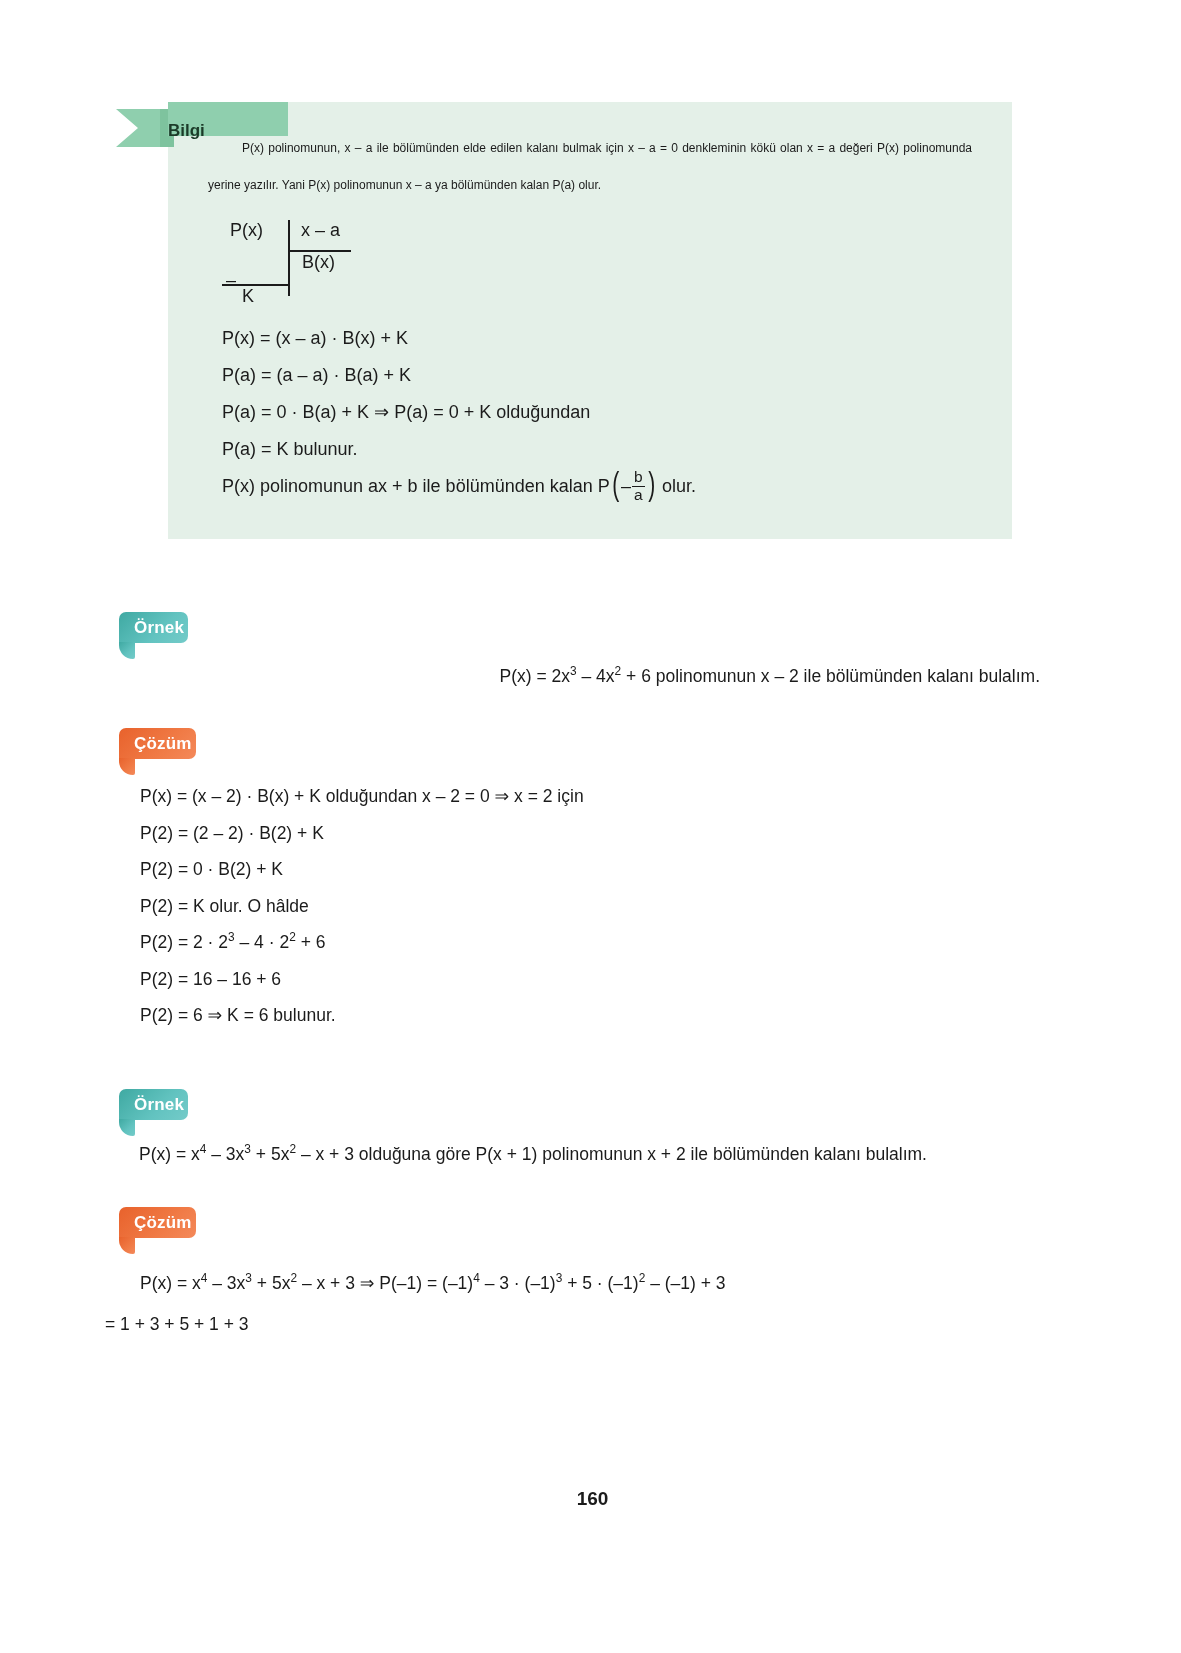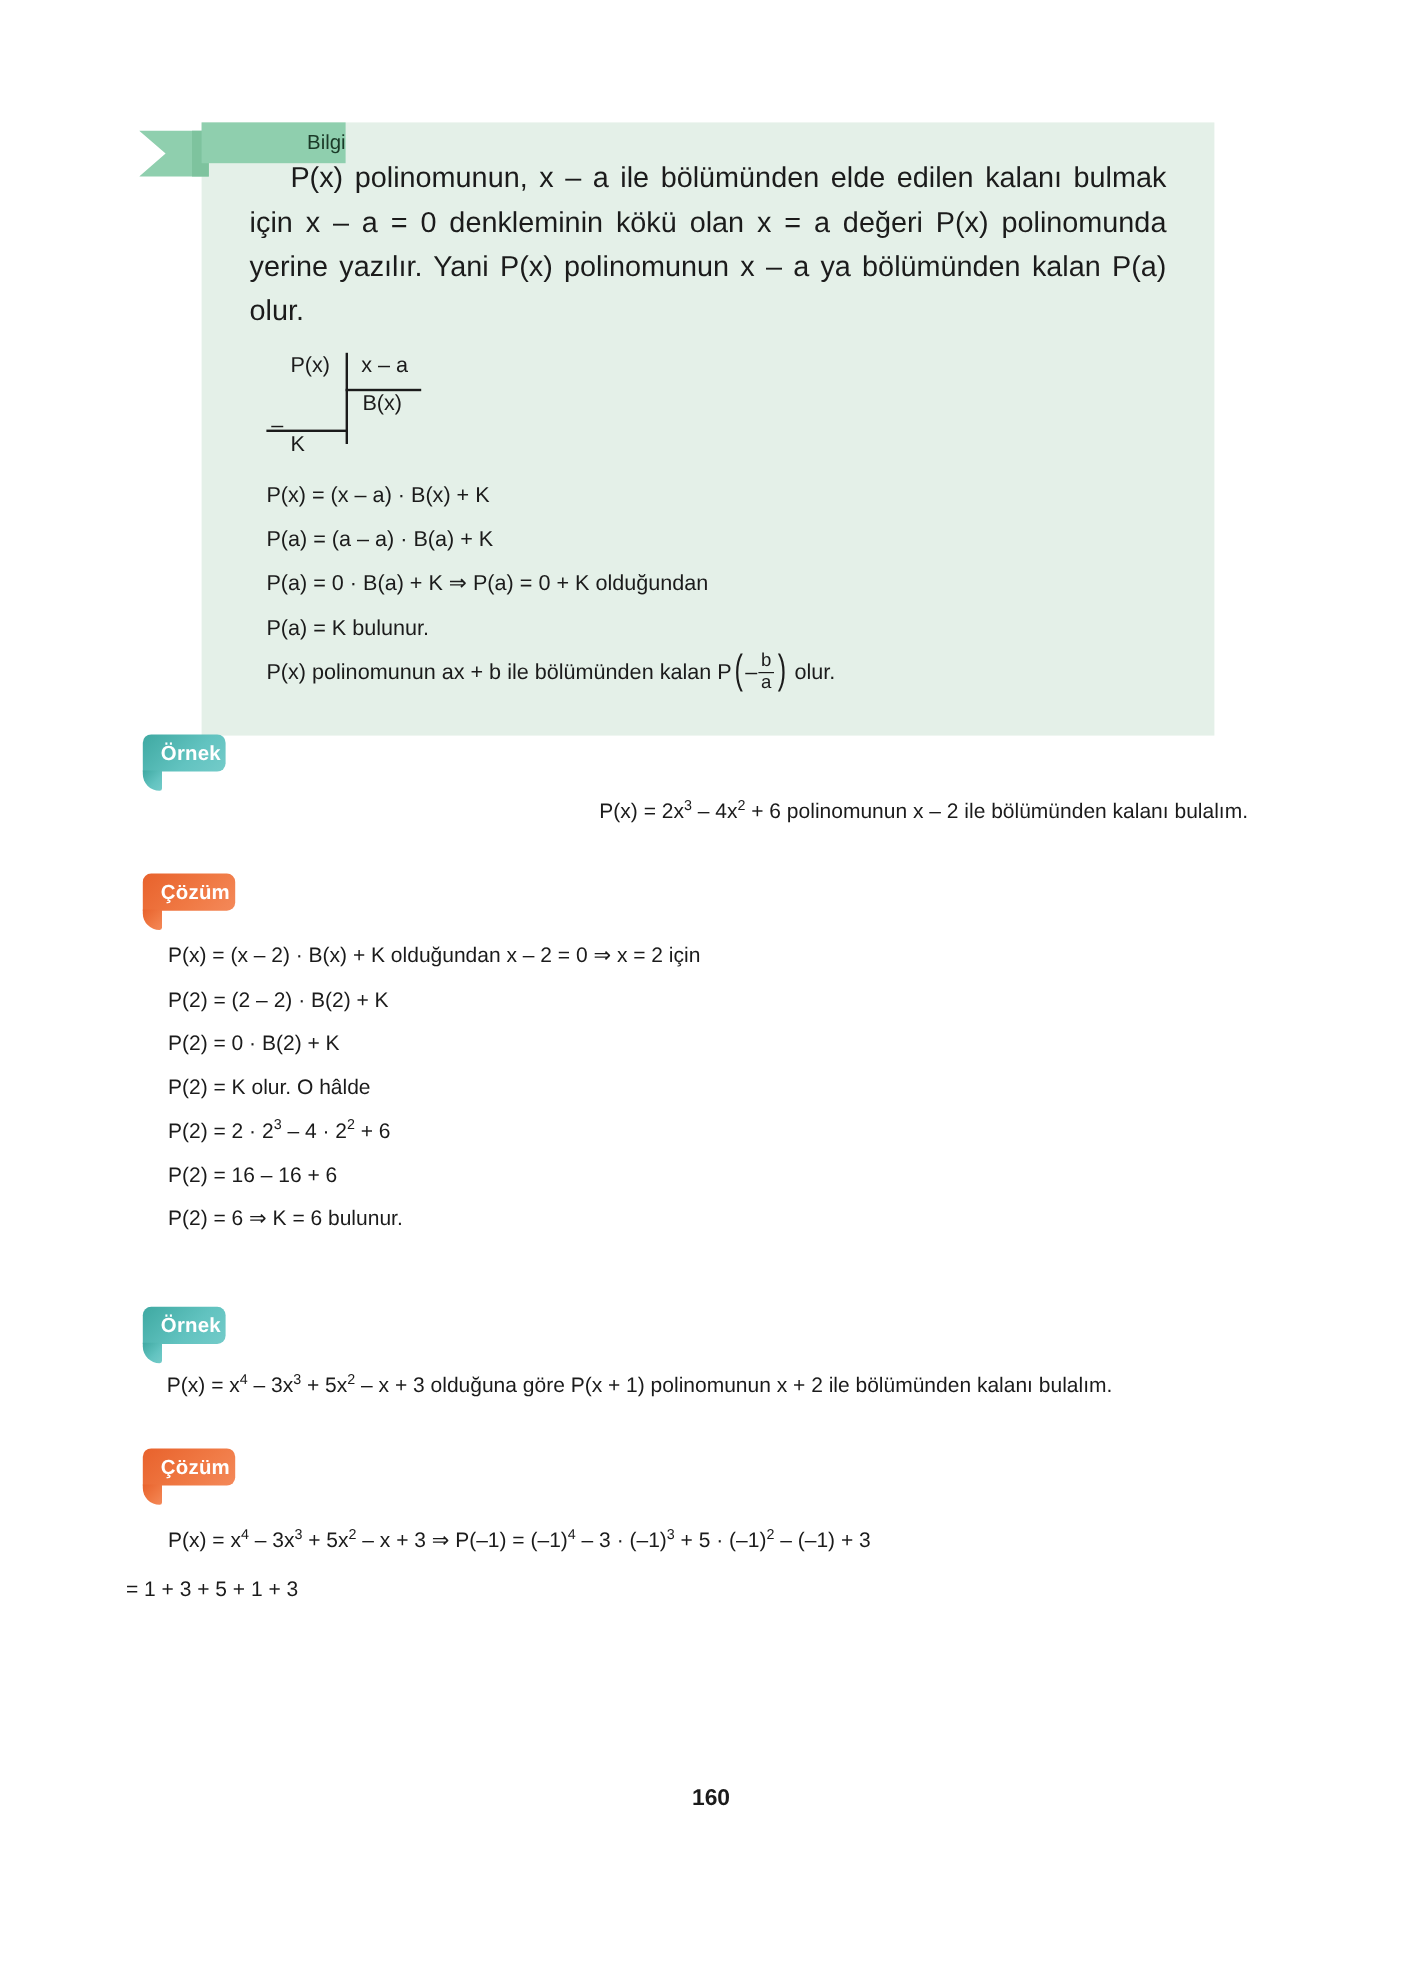--- a/index.html
+++ b/index.html
@@ -39,56 +39,56 @@
     left: 0px;
     top: 0px;
     width: 120px;
     height: 34px;
     background: #8fcfae;
     z-index: 3;
   }
   .bilgi-tab-label {
     position: absolute;
     left: 0;
-    top: 0;
+    top: 12px;
     width: 120px;
     height: 34px;
     line-height: 34px;
     padding-left: 0px;
     font-size: 17px;
-    font-weight: normal;
+    font-weight: bold;
     color: #1b3a28;
-    text-align: right;
+    text-align: left;
     text-indent: 0px;
     z-index: 4;
   }
   .ribbon-shape {
     position: absolute;
     left: -52px;
     top: 5px;
     z-index: 2;
   }
 
   .bilgi-para {
-    font-size: 24px;
+    font-size: 12px;
     line-height: 37px;
     text-align: justify;
     color: #1b1b1b;
     margin: 0 0 14px 0;
   }
   .bilgi-para .indent { display: inline-block; width: 34px; }
 
   
   .division {
     position: relative;
     height: 96px;
     margin: 6px 0 6px 14px;
     font-size: 18px;
   }
-  .div-px   { position: absolute; left: 8px;   top: 2px; margin-left: 12px;  }
+  .div-px   { position: absolute; left: 8px;   top: 2px;  }
   .div-xa   { position: absolute; left: 79px;  top: 2px;  }
   .div-bx   { position: absolute; left: 80px;  top: 34px; }
   .div-minus{ position: absolute; left: 4px;   top: 52px; font-size: 18px; }
   .div-k    { position: absolute; left: 20px;  top: 68px; }
   .div-vline {
     position: absolute; left: 66px; top: 2px;
     width: 1.6px; height: 76px; background: #1b1b1b;
   }
   .div-hline-top {
     position: absolute; left: 66px; top: 32px;

